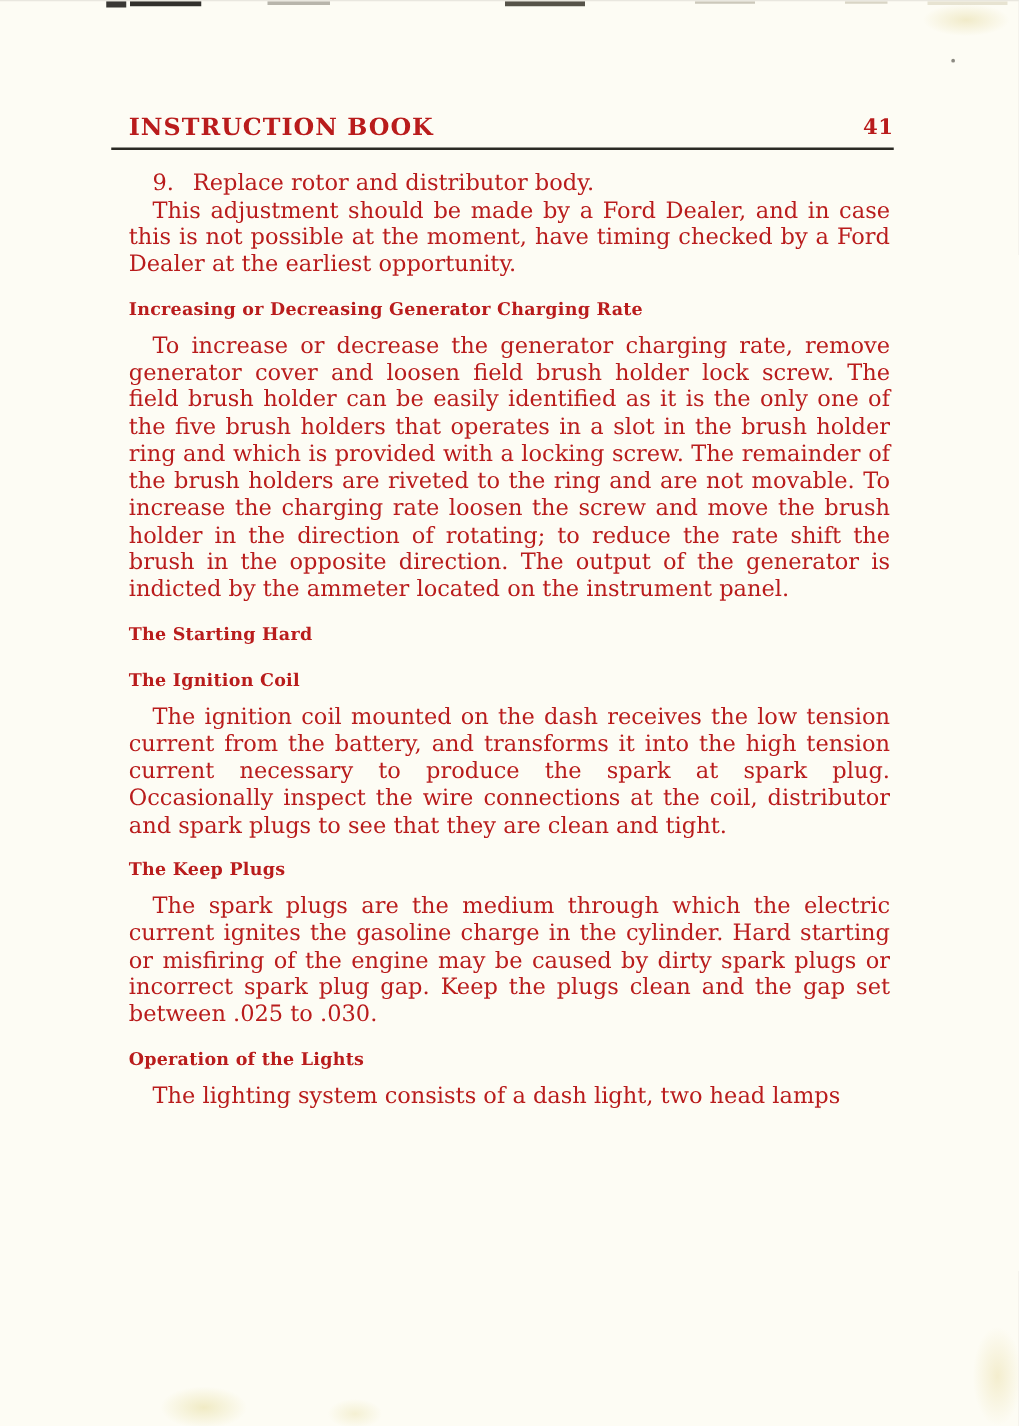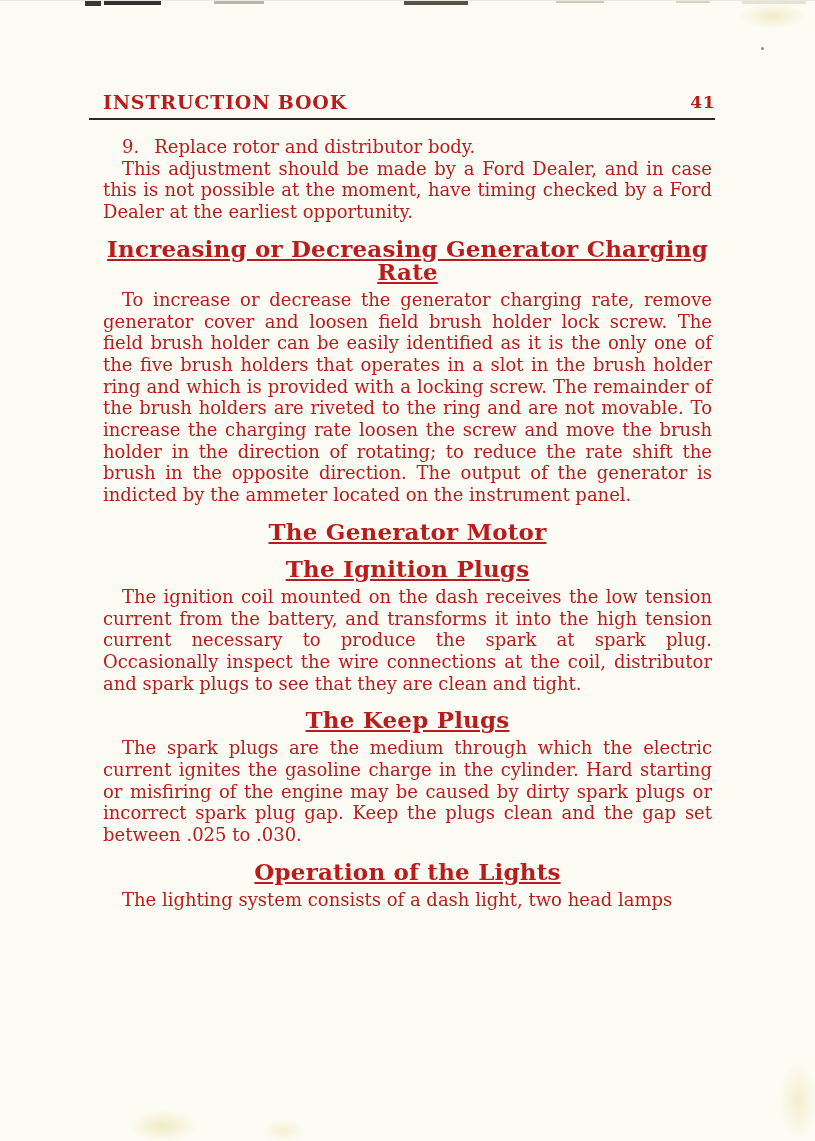--- a/index.html
+++ b/index.html
@@ -56,27 +56,26 @@
     text-align: justify;
   }
   .content p {
     margin: 0;
     text-indent: 19px;
   }
   .content p.numbered { text-indent: 19px; }
   .content p.numbered .num { margin-right: 15px; }
   .content h2 {
     margin: 14px 0 6px 0;
-    text-align: center;
+    text-align: left;
     text-indent: 0;
-    font-size: 23px;
+    font-size: 14px;
     line-height: 23px;
     font-weight: bold;
     letter-spacing: 0.2px;
-    text-decoration: underline;
   }
 </style>
 </head>
 <body>
 
 <div class="page">
 
   <div class="artifact" style="left:85px;top:0;width:16px;height:5px;background:#3a3834;"></div>
   <div class="artifact" style="left:104px;top:0;width:57px;height:4px;background:#32302c;"></div>
   <div class="artifact" style="left:214px;top:0;width:50px;height:3px;background:#b8b5ab;"></div>
@@ -94,22 +93,22 @@
   <div class="running-header">
     <span class="title">INSTRUCTION BOOK</span>
     <span class="folio">41</span>
   </div>
 
   <div class="content" id="content">
       <p class="numbered"><span class="num">9.</span>Replace rotor and distributor body.</p>
       <p>This adjustment should be made by a Ford Dealer, and in case this is not possible at the moment, have timing checked by a Ford Dealer at the earliest opportunity.</p>
       <h2>Increasing or Decreasing Generator Charging Rate</h2>
       <p>To increase or decrease the generator charging rate, remove generator cover and loosen field brush holder lock screw.  The field brush holder can be easily identified as it is the only one of the five brush holders that operates in a slot in the brush holder ring and which is provided with a locking screw.  The remainder of the brush holders are riveted to the ring and are not movable.  To increase the charging rate loosen the screw and move the brush holder in the direction of rotating; to reduce the rate shift the brush in the opposite direction.  The output of the generator is indicted by the ammeter located on the instrument panel.</p>
-      <h2>The Generator Motor</h2>
-      <h2>The Ignition Plugs</h2>
+      <h2>The Starting Hard</h2>
+      <h2>The Ignition Coil</h2>
       <p>The ignition coil mounted on the dash receives the low tension current from the battery, and transforms it into the high tension current necessary to produce the spark at spark plug.  Occasionally inspect the wire connections at the coil, distributor and spark plugs to see that they are clean and tight.</p>
       <h2>The Keep Plugs</h2>
       <p>The spark plugs are the medium through which the electric current ignites the gasoline charge in the cylinder. Hard starting or misfiring of the engine may be caused by dirty spark plugs or incorrect spark plug gap.  Keep the plugs clean and the gap set between .025 to .030.</p>
       <h2>Operation of the Lights</h2>
       <p>The lighting system consists of a dash light, two head lamps</p>
     </div>
 
 </div>
 
 </body></html>

